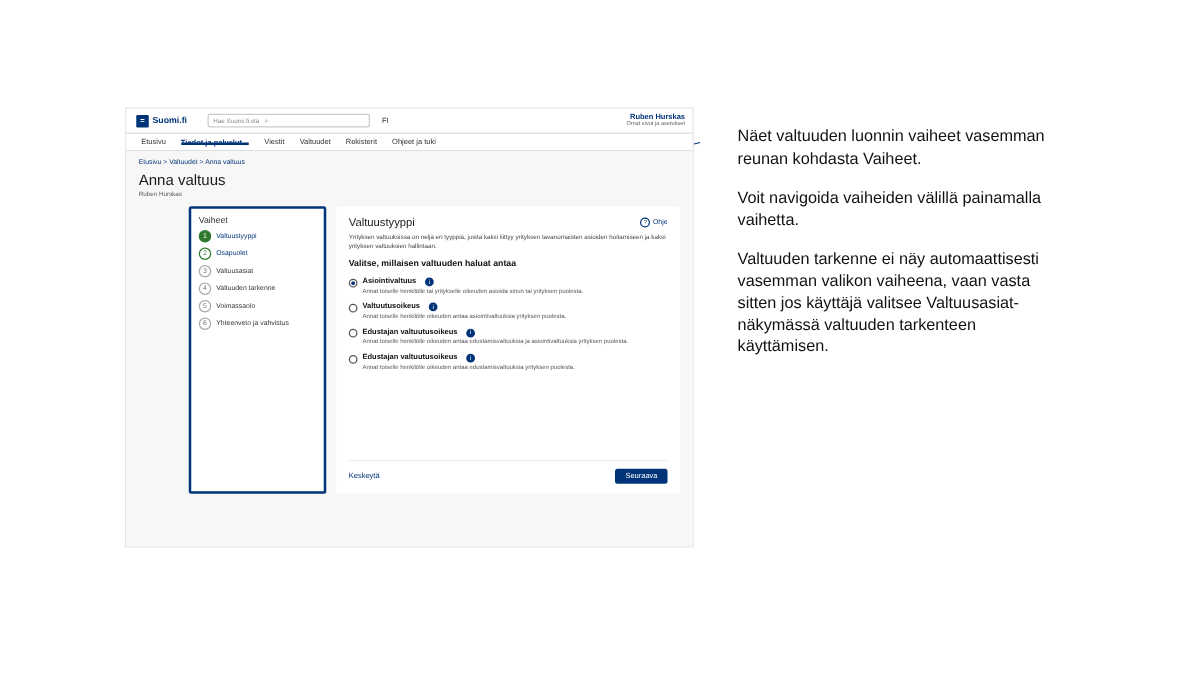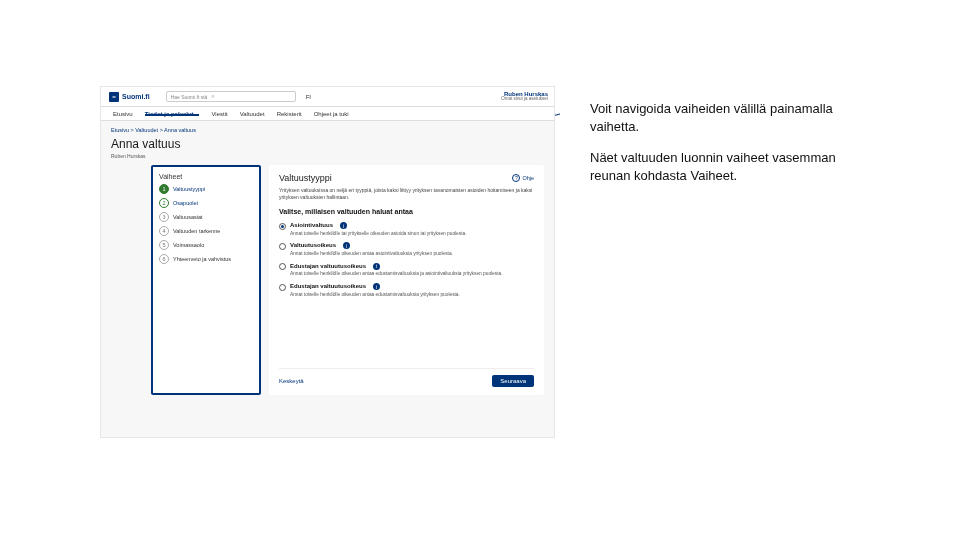--- a/index.html
+++ b/index.html
@@ -265,15 +265,16 @@
         <div class="card-footer">
           <span class="cancel">Keskeytä</span>
           <span class="next-btn">Seuraava</span>
         </div>
       </div>
     </div>
   </div>
 </div>
 
 <div class="notes">
+  <p>Näet valtuuden luonnin vaiheet vasemman reunan kohdasta Vaiheet.</p>
   <p>Voit navigoida vaiheiden välillä painamalla vaihetta.</p>
-  <p>Näet valtuuden luonnin vaiheet vasemman reunan kohdasta Vaiheet.</p>
+  <p>Valtuuden tarkenne ei näy automaattisesti vasemman valikon vaiheena, vaan vasta sitten jos käyttäjä valitsee Valtuusasiat-näkymässä valtuuden tarkenteen käyttämisen.</p>
 </div>
 
 </body></html>

